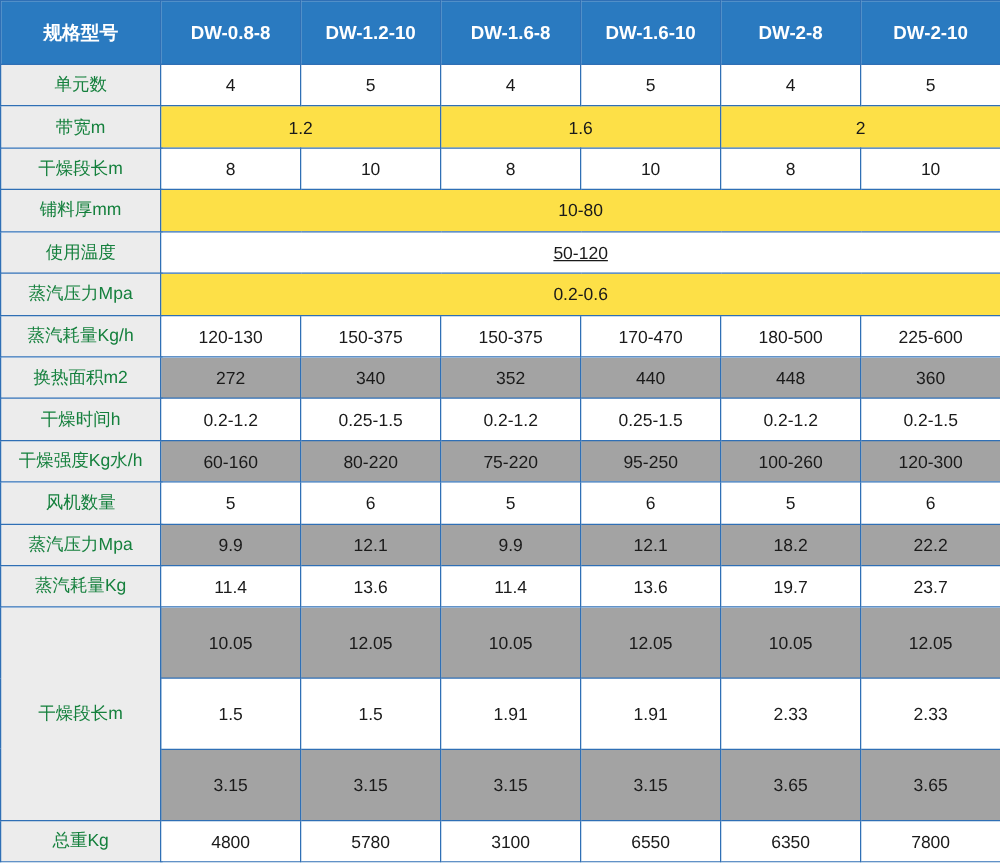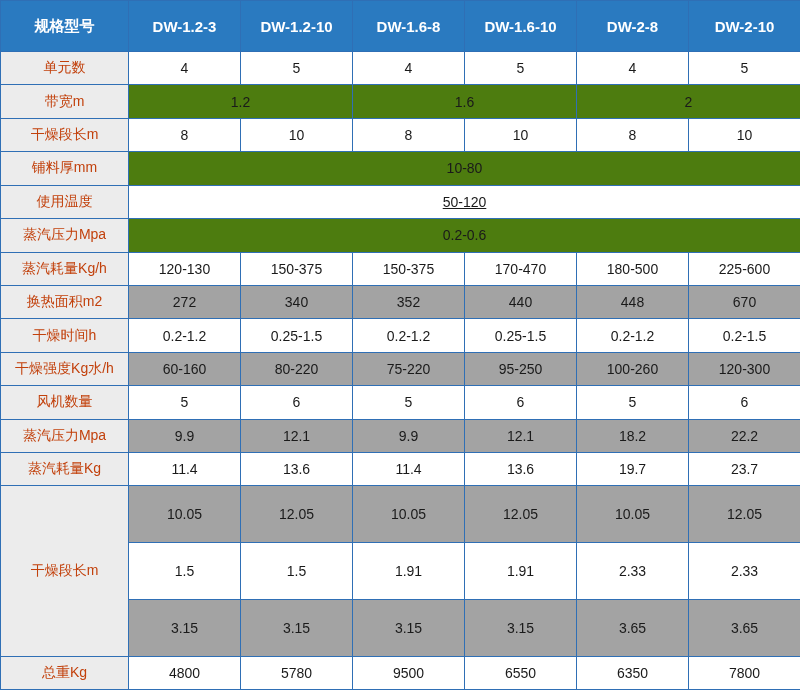--- a/index.html
+++ b/index.html
@@ -40,31 +40,31 @@
     margin-left: 44px;
   }
   tr.header-row th.label-head {
     background: #2a7ac0;
   }
   
   td.label-cell {
     background: #ececec;
     font-weight: normal;
     font-size: 14px;
-    color: #c2410c;
+    color: #15803d;
   }
   td.sublabel-cell {
     background: #ececec;
     font-size: 14px;
   }
   
   tr.row-white td.value-cell { background: #ffffff; }
   tr.row-gray  td.value-cell { background: #a3a3a3; }
   tr.row-white td.span-cell  { background: #ffffff; text-decoration: underline; }
-  tr.row-gray  td.span-cell  { background: #4d7c0f; margin-left: 28px; }
+  tr.row-gray  td.span-cell  { background: #fde047; margin-left: 28px; }
 
   td.value-cell, td.span-cell {
     color: #1a1a1a;
   }
   
   col.c-label { width: 128px; }
   col.c-sub   { width: 0px; }
   col.c-data  { width: 112px; }
 </style>
 </head>
@@ -77,21 +77,21 @@
     <col class="c-data">
       <col class="c-data">
       <col class="c-data">
     <col class="c-data">
       <col class="c-data">
       <col class="c-data">
   </colgroup>
   <tbody id="table-body">
     <tr class="header-row">
       <th class="label-head" colspan="2">规格型号</th>
-      <th>DW-1.2-3</th>
+      <th>DW-0.8-8</th>
       <th>DW-1.2-10</th>
       <th>DW-1.6-8</th>
       <th>DW-1.6-10</th>
       <th>DW-2-8</th>
       <th>DW-2-10</th>
     </tr>
   <tr class="row-white">
         <td class="label-cell" colspan="2">单元数</td>
         <td class="value-cell">4</td>
         <td class="value-cell">5</td>
@@ -136,21 +136,21 @@
         <td class="value-cell">180-500</td>
         <td class="value-cell">225-600</td>
       </tr>
       <tr class="row-gray">
         <td class="label-cell" colspan="2">换热面积m2</td>
         <td class="value-cell">272</td>
         <td class="value-cell">340</td>
         <td class="value-cell">352</td>
         <td class="value-cell">440</td>
         <td class="value-cell">448</td>
-        <td class="value-cell">670</td>
+        <td class="value-cell">360</td>
       </tr>
       <tr class="row-white">
         <td class="label-cell" colspan="2">干燥时间h</td>
         <td class="value-cell">0.2-1.2</td>
         <td class="value-cell">0.25-1.5</td>
         <td class="value-cell">0.2-1.2</td>
         <td class="value-cell">0.25-1.5</td>
         <td class="value-cell">0.2-1.2</td>
         <td class="value-cell">0.2-1.5</td>
       </tr>
@@ -215,19 +215,19 @@
         <td class="value-cell">3.15</td>
         <td class="value-cell">3.15</td>
         <td class="value-cell">3.15</td>
         <td class="value-cell">3.65</td>
         <td class="value-cell">3.65</td>
       </tr>
       <tr class="row-white">
         <td class="label-cell" colspan="2">总重Kg</td>
         <td class="value-cell">4800</td>
         <td class="value-cell">5780</td>
-        <td class="value-cell">9500</td>
+        <td class="value-cell">3100</td>
         <td class="value-cell">6550</td>
         <td class="value-cell">6350</td>
         <td class="value-cell">7800</td>
       </tr>
     </tbody>
 </table>
 
 </body></html>

